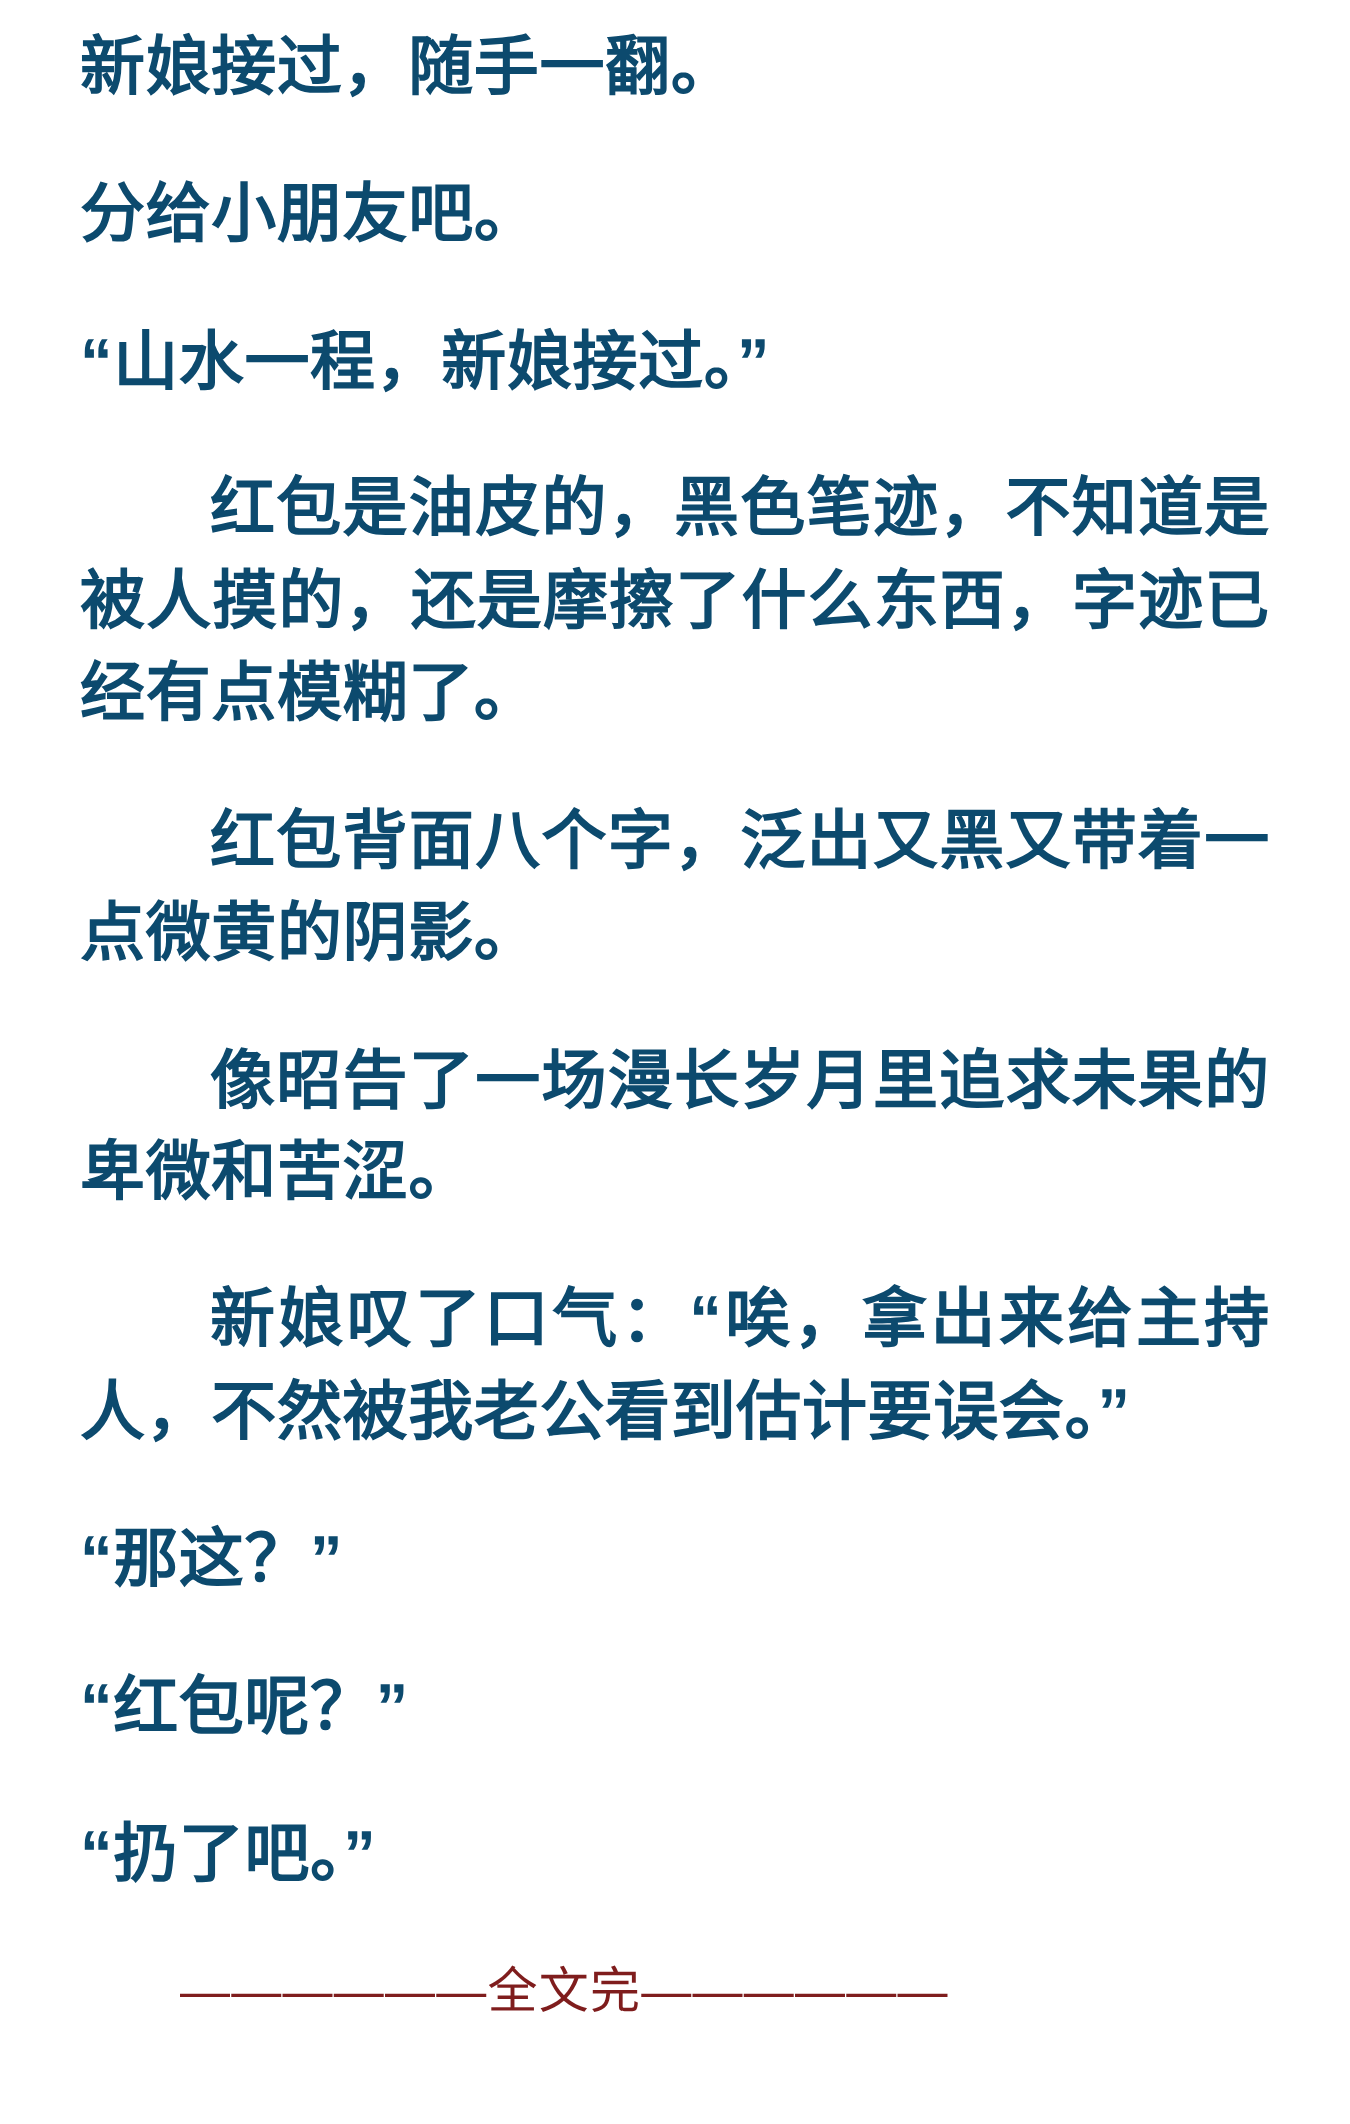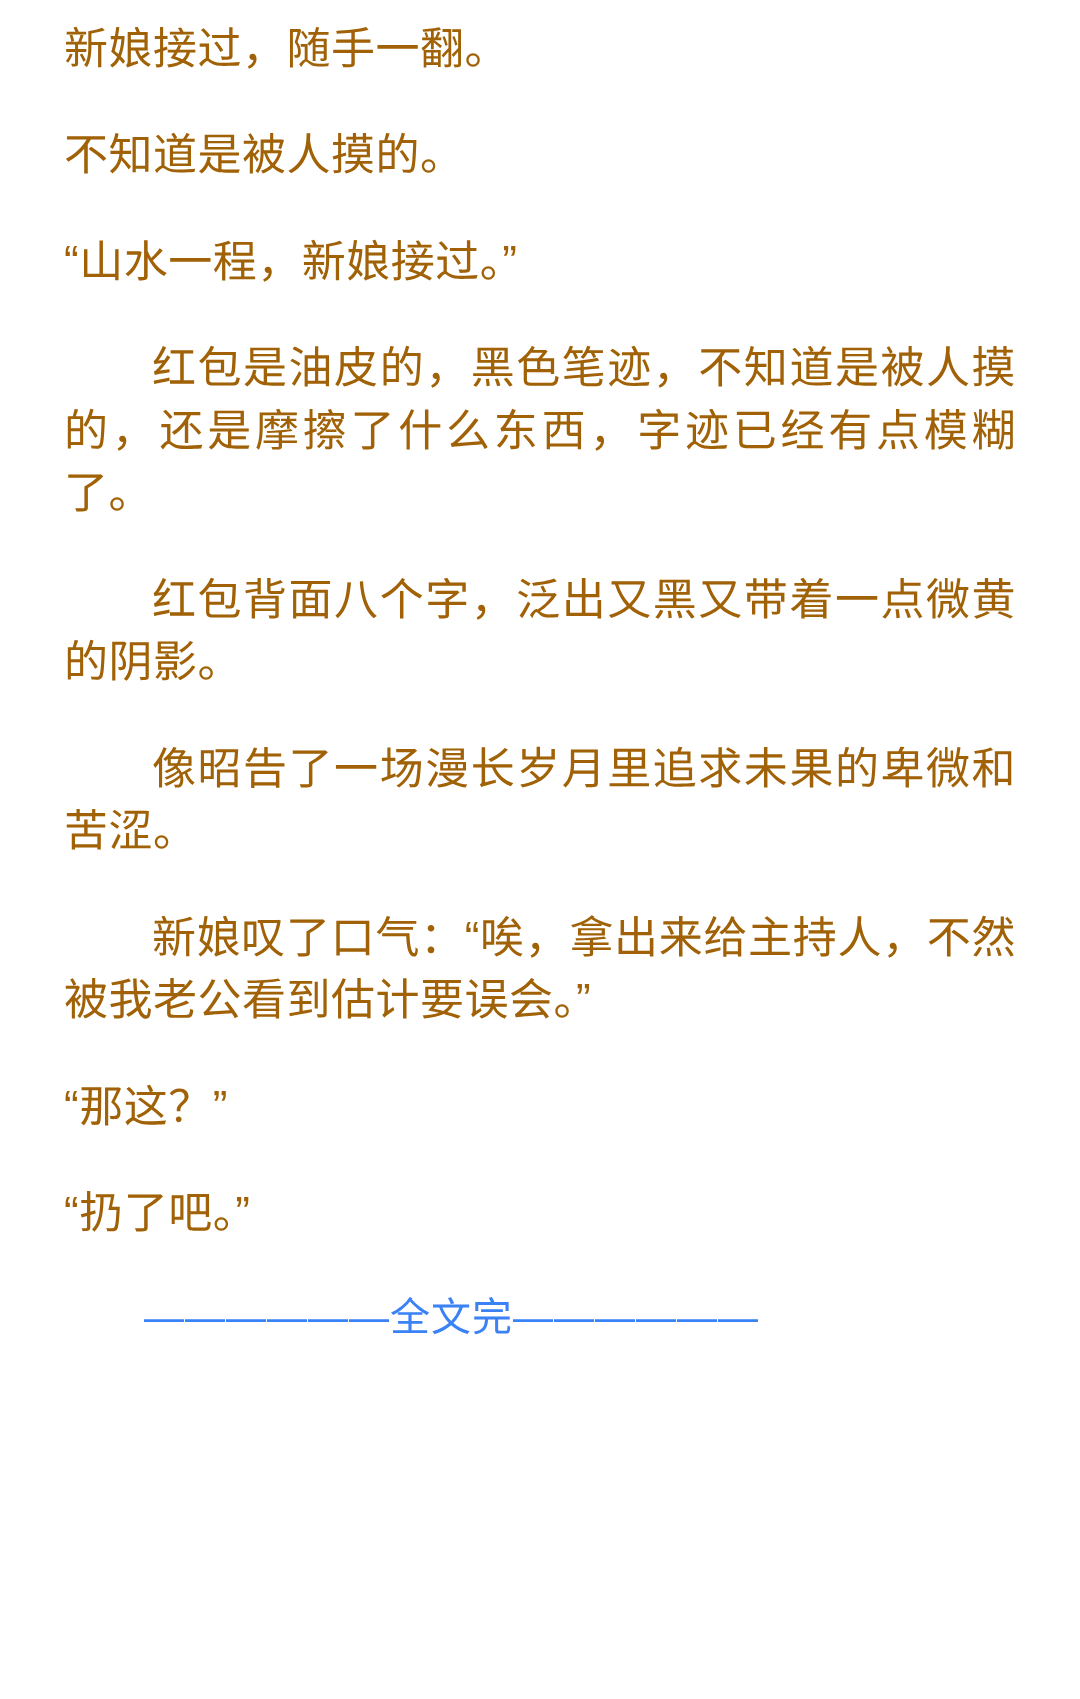--- a/index.html
+++ b/index.html
@@ -19,56 +19,57 @@
     min-height: 1699px;
     box-sizing: border-box;
     padding: 18px 64px 10px 64px;
     background: #ffffff;
   }
   .reader-body {
     display: block;
   }
   p.para {
     margin: 0 0 44px 0;
-    font-size: 44px;
+    font-size: 52px;
     line-height: 1.42;
     letter-spacing: 0.5px;
     text-align: justify;
     text-justify: inter-ideograph;
-    color: #a16207;
-    font-weight: 400;
+    color: #0c4a6e;
+    font-weight: 700;
   }
   p.para.indent {
     text-indent: 2em;
   }
   p.para:last-child {
     margin-bottom: 0;
   }
   .end-mark {
     margin: 16px 0 0 0;
     font-size: 40px;
     line-height: 1.42;
     text-indent: 2em;
-    color: #3b82f6;
+    color: #7f1d1d;
     font-weight: 500;
     letter-spacing: 1px;
   }
 </style>
 </head>
 <body>
 
 <div class="page">
   <div class="reader-body">
 
     <p class="para">新娘接过，随手一翻。</p>
-    <p class="para">不知道是被人摸的。</p>
+    <p class="para">分给小朋友吧。</p>
     <p class="para">“山水一程，新娘接过。”</p>
     <p class="para indent">红包是油皮的，黑色笔迹，不知道是被人摸的，还是摩擦了什么东西，字迹已经有点模糊了。</p>
     <p class="para indent">红包背面八个字，泛出又黑又带着一点微黄的阴影。</p>
     <p class="para indent">像昭告了一场漫长岁月里追求未果的卑微和苦涩。</p>
     <p class="para indent">新娘叹了口气：“唉，拿出来给主持人，不然被我老公看到估计要误会。”</p>
     <p class="para">“那这？”</p>
+    <p class="para">“红包呢？”</p>
     <p class="para">“扔了吧。”</p>
 
     <p class="end-mark">——————全文完——————</p>
 
   </div>
 </div>
 
 </body></html>

